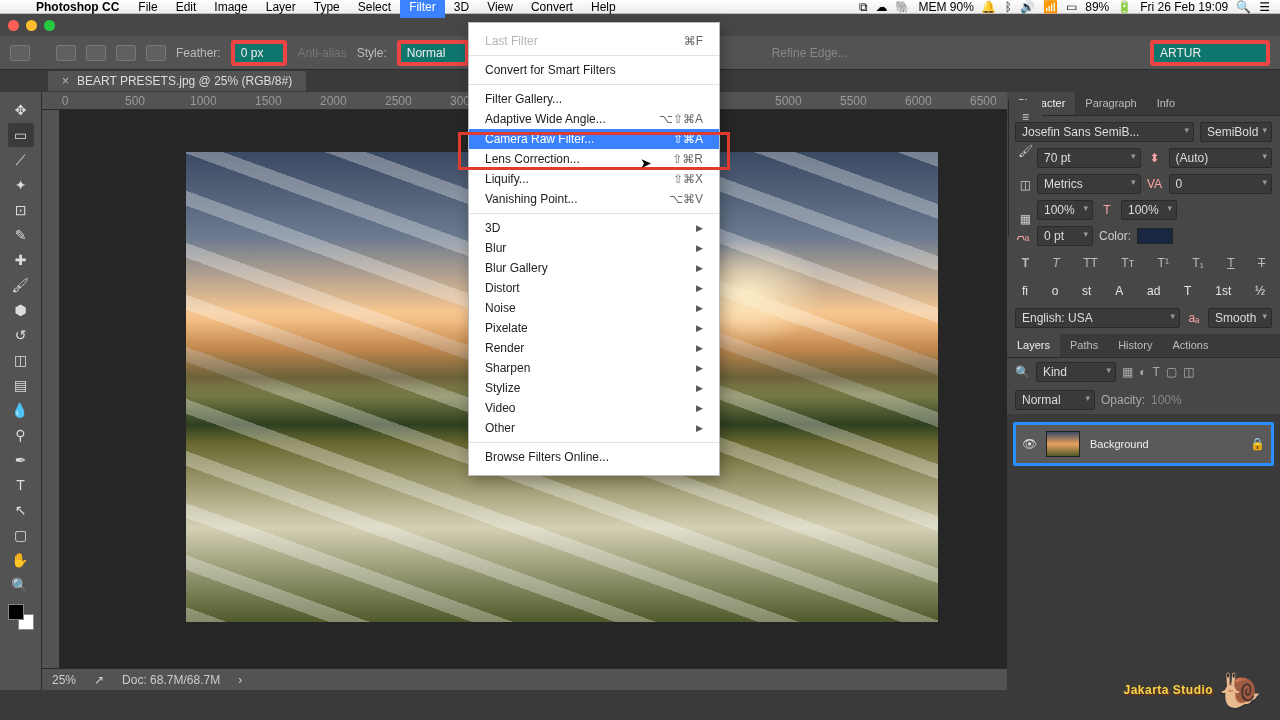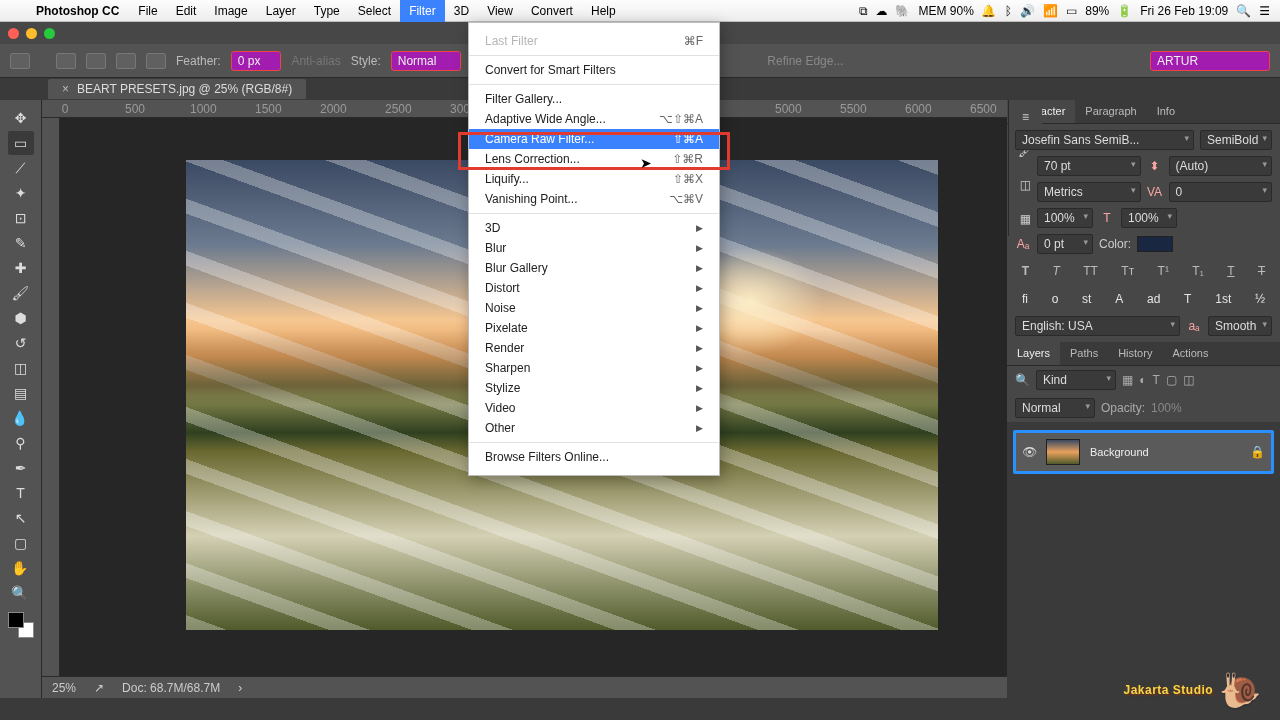--- a/index.html
+++ b/index.html
@@ -1,30 +1,30 @@
 <!DOCTYPE html>
 <html><head>
 <meta charset="utf-8">
 <style>
 *{margin:0;padding:0;box-sizing:border-box;font-family:-apple-system,Helvetica,Arial,sans-serif;font-size:12px;-webkit-user-select:none;user-select:none}
 body{width:1280px;height:720px;background:#3a3a3a;overflow:hidden;position:relative}
-.menubar{height:22px;background:linear-gradient(#fdfdfd,#ededed);display:flex;align-items:center;border-bottom:1px solid #bdbdbd;position:relative;z-index:10}
+.menubar{height:14px;background:linear-gradient(#fdfdfd,#ededed);display:flex;align-items:center;border-bottom:1px solid #bdbdbd;position:relative;z-index:10}
 .apple{width:26px;text-align:center;font-size:15px}
 .appname{font-weight:600;padding:0 10px}
 .menuitem{padding:0 9px;height:22px;line-height:22px;cursor:default}
 .menuitem.active{background:#3b82ff;color:#fff}
 .menuright{margin-left:auto;display:flex;align-items:center;gap:8px;padding-right:10px;font-size:12px}
 .menuright span{display:inline-flex;align-items:center}
 .traffic{height:22px;background:#474747;display:flex;align-items:center;padding-left:8px;gap:7px}
 .tl{width:11px;height:11px;border-radius:50%}
 .tl.r{background:#ff5f56}.tl.y{background:#ffbd2e}.tl.g{background:#27c93f}
 .optionsbar{height:34px;background:#535353;display:flex;align-items:center;padding:0 10px;gap:10px;color:#ccc;font-size:11px;border-bottom:1px solid #2a2a2a}
 .opt-icon{width:20px;height:16px;border:1px solid #777;background:#606060;border-radius:2px}
 .opt-label{color:#bbb}
-.opt-val{color:#eee;padding:2px 20px 2px 6px;background:#a21caf;border:1px solid #ef4444;border-radius:3px;min-width:70px;display:inline-block}
+.opt-val{color:#eee;padding:2px 20px 2px 6px;background:#0f766e;border:4px solid #ef4444;border-radius:3px;min-width:70px;display:inline-block}
 .opt-refine{color:#888}
 .tabbar{height:22px;background:#3a3a3a;display:flex;align-items:center;padding-left:48px}
 .doc-tab{background:#535353;padding:3px 14px;font-size:11px;color:#ddd;display:flex;gap:8px;align-items:center;border-radius:2px 2px 0 0}
 .doc-x{color:#bbb}
 .workspace{display:flex;height:598px}
 .toolbar{width:42px;background:#535353;display:flex;flex-direction:column;align-items:center;padding-top:6px;gap:0;border-right:1px solid #2a2a2a}
 .tool{width:26px;height:24px;display:flex;align-items:center;justify-content:center;color:#ddd;border-radius:2px;margin-bottom:1px;font-size:14px;position:relative}
 .tool.sel{background:#3a3a3a}
 .tool-swatch{margin-top:6px;width:26px;height:26px;position:relative}
 .sw-f{position:absolute;width:16px;height:16px;background:#000;border:1px solid #888;top:0;left:0}

